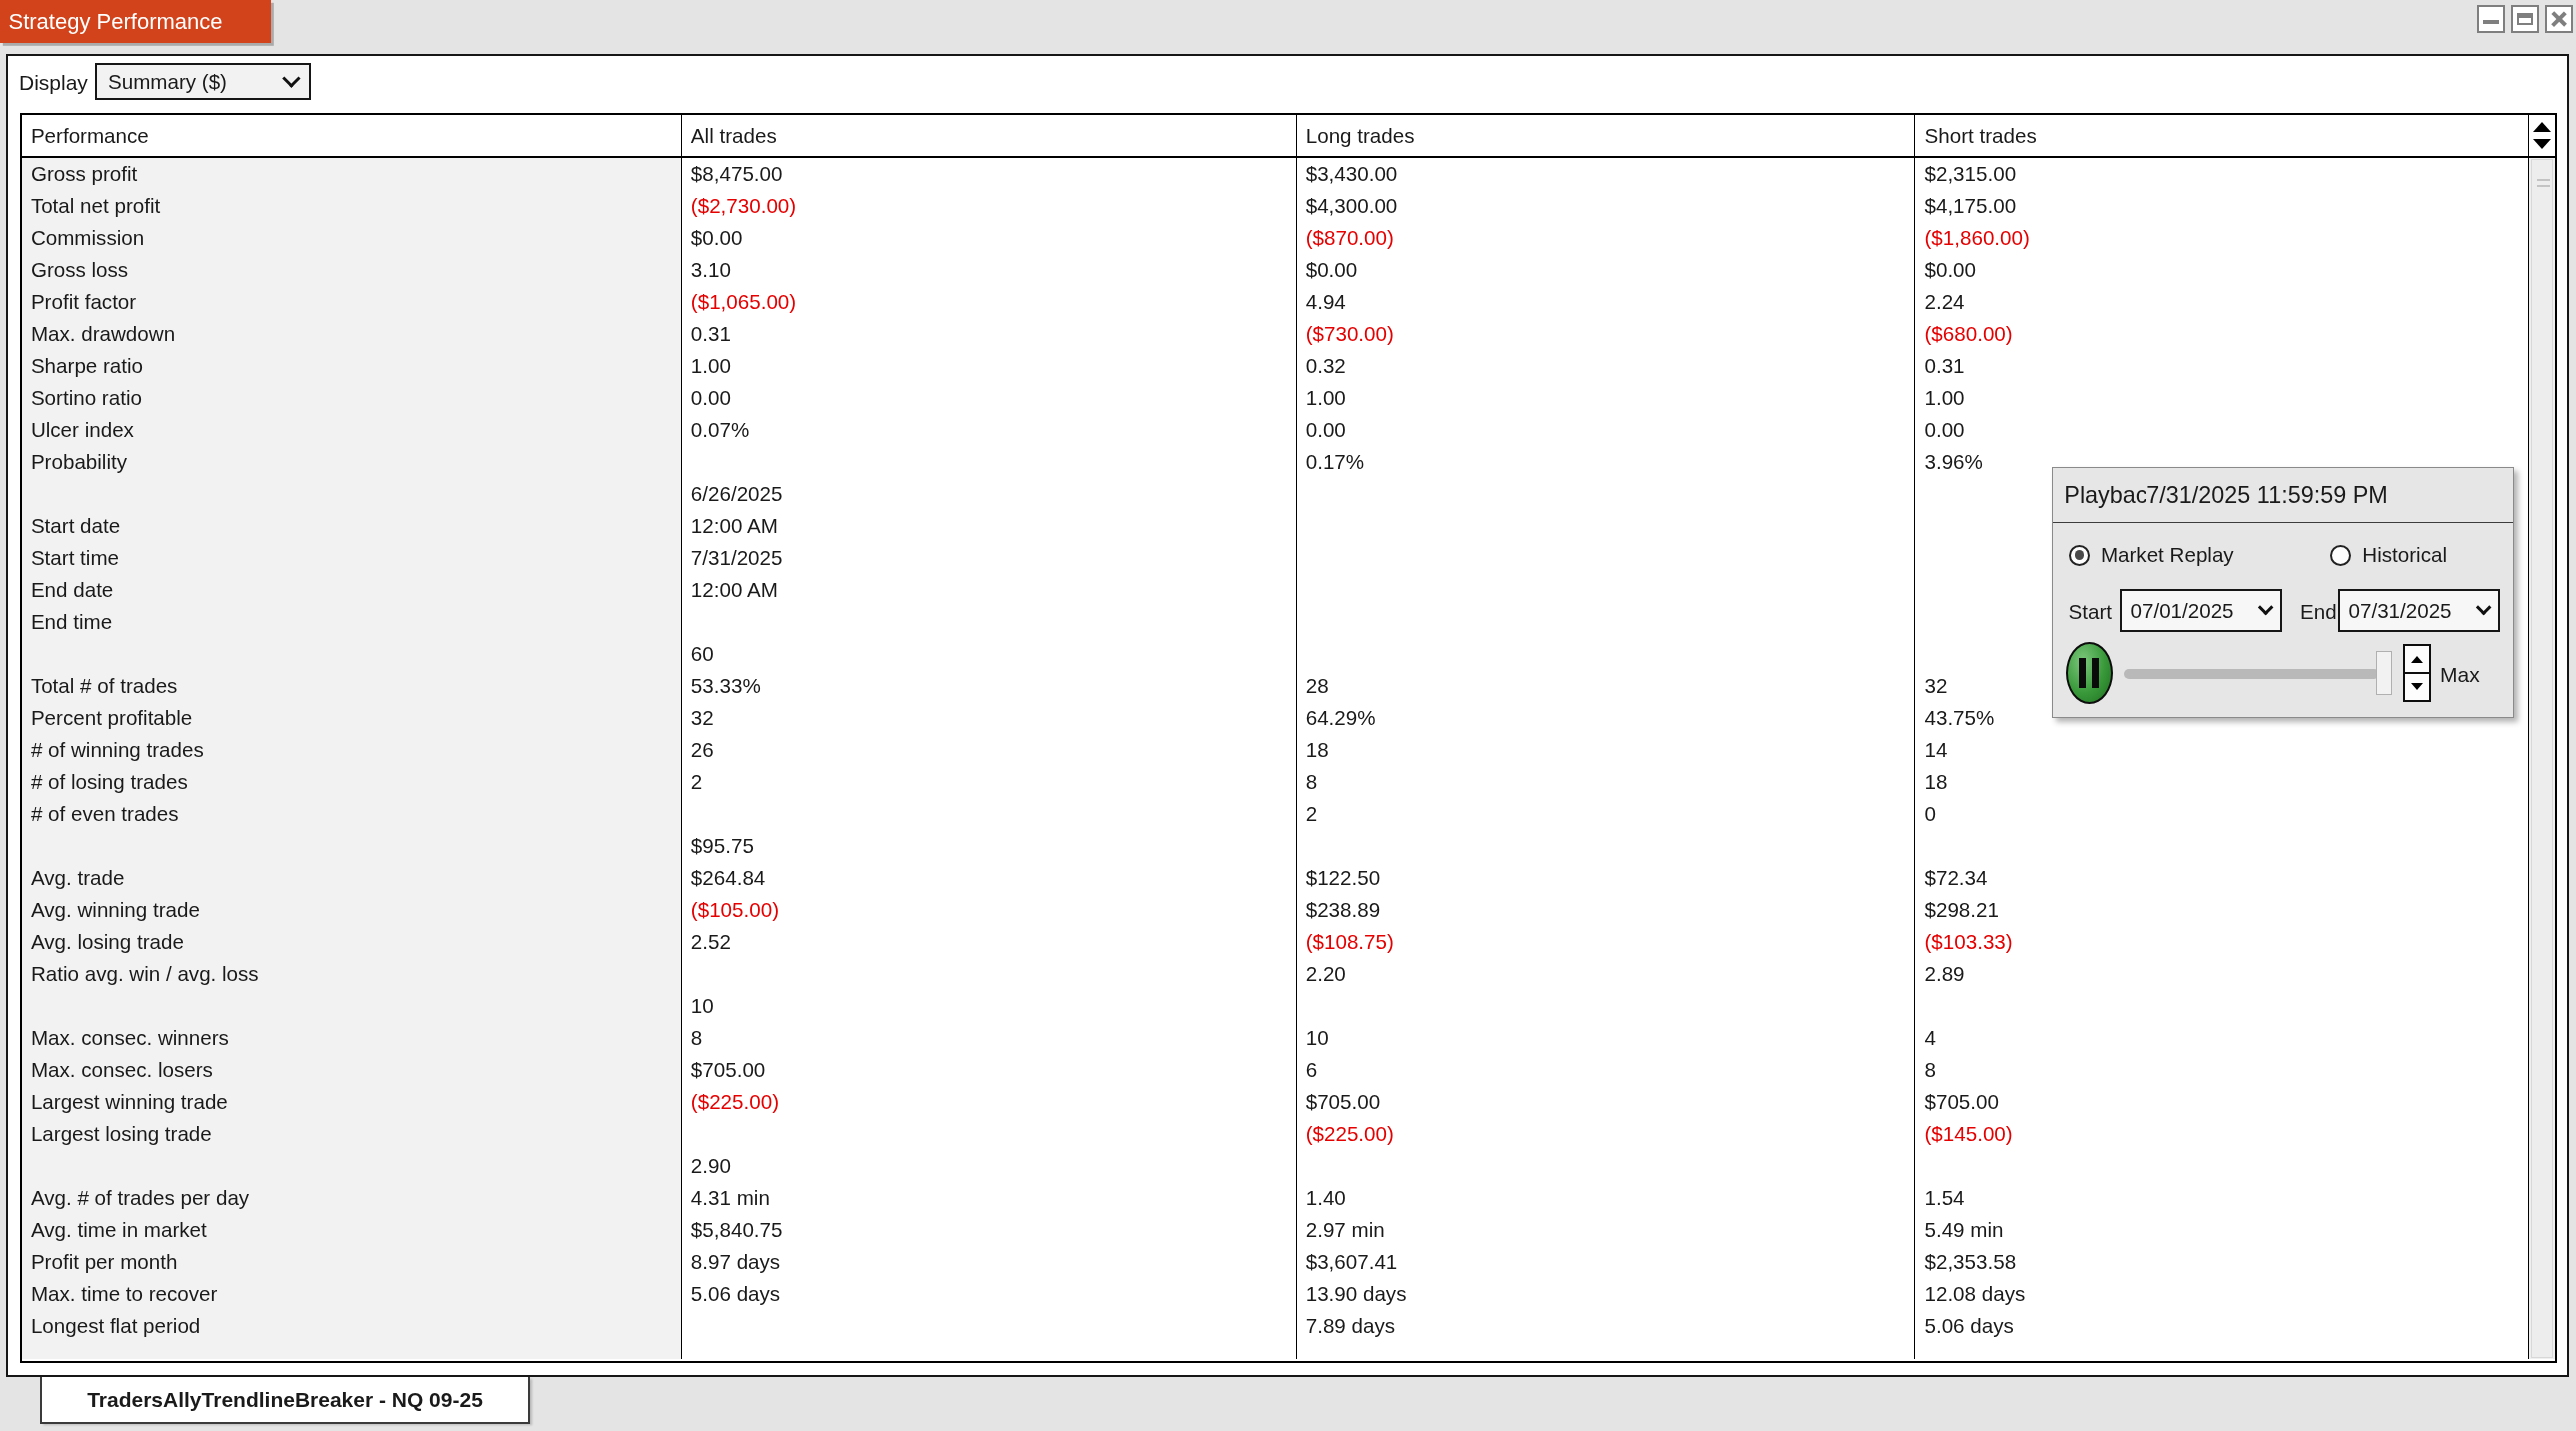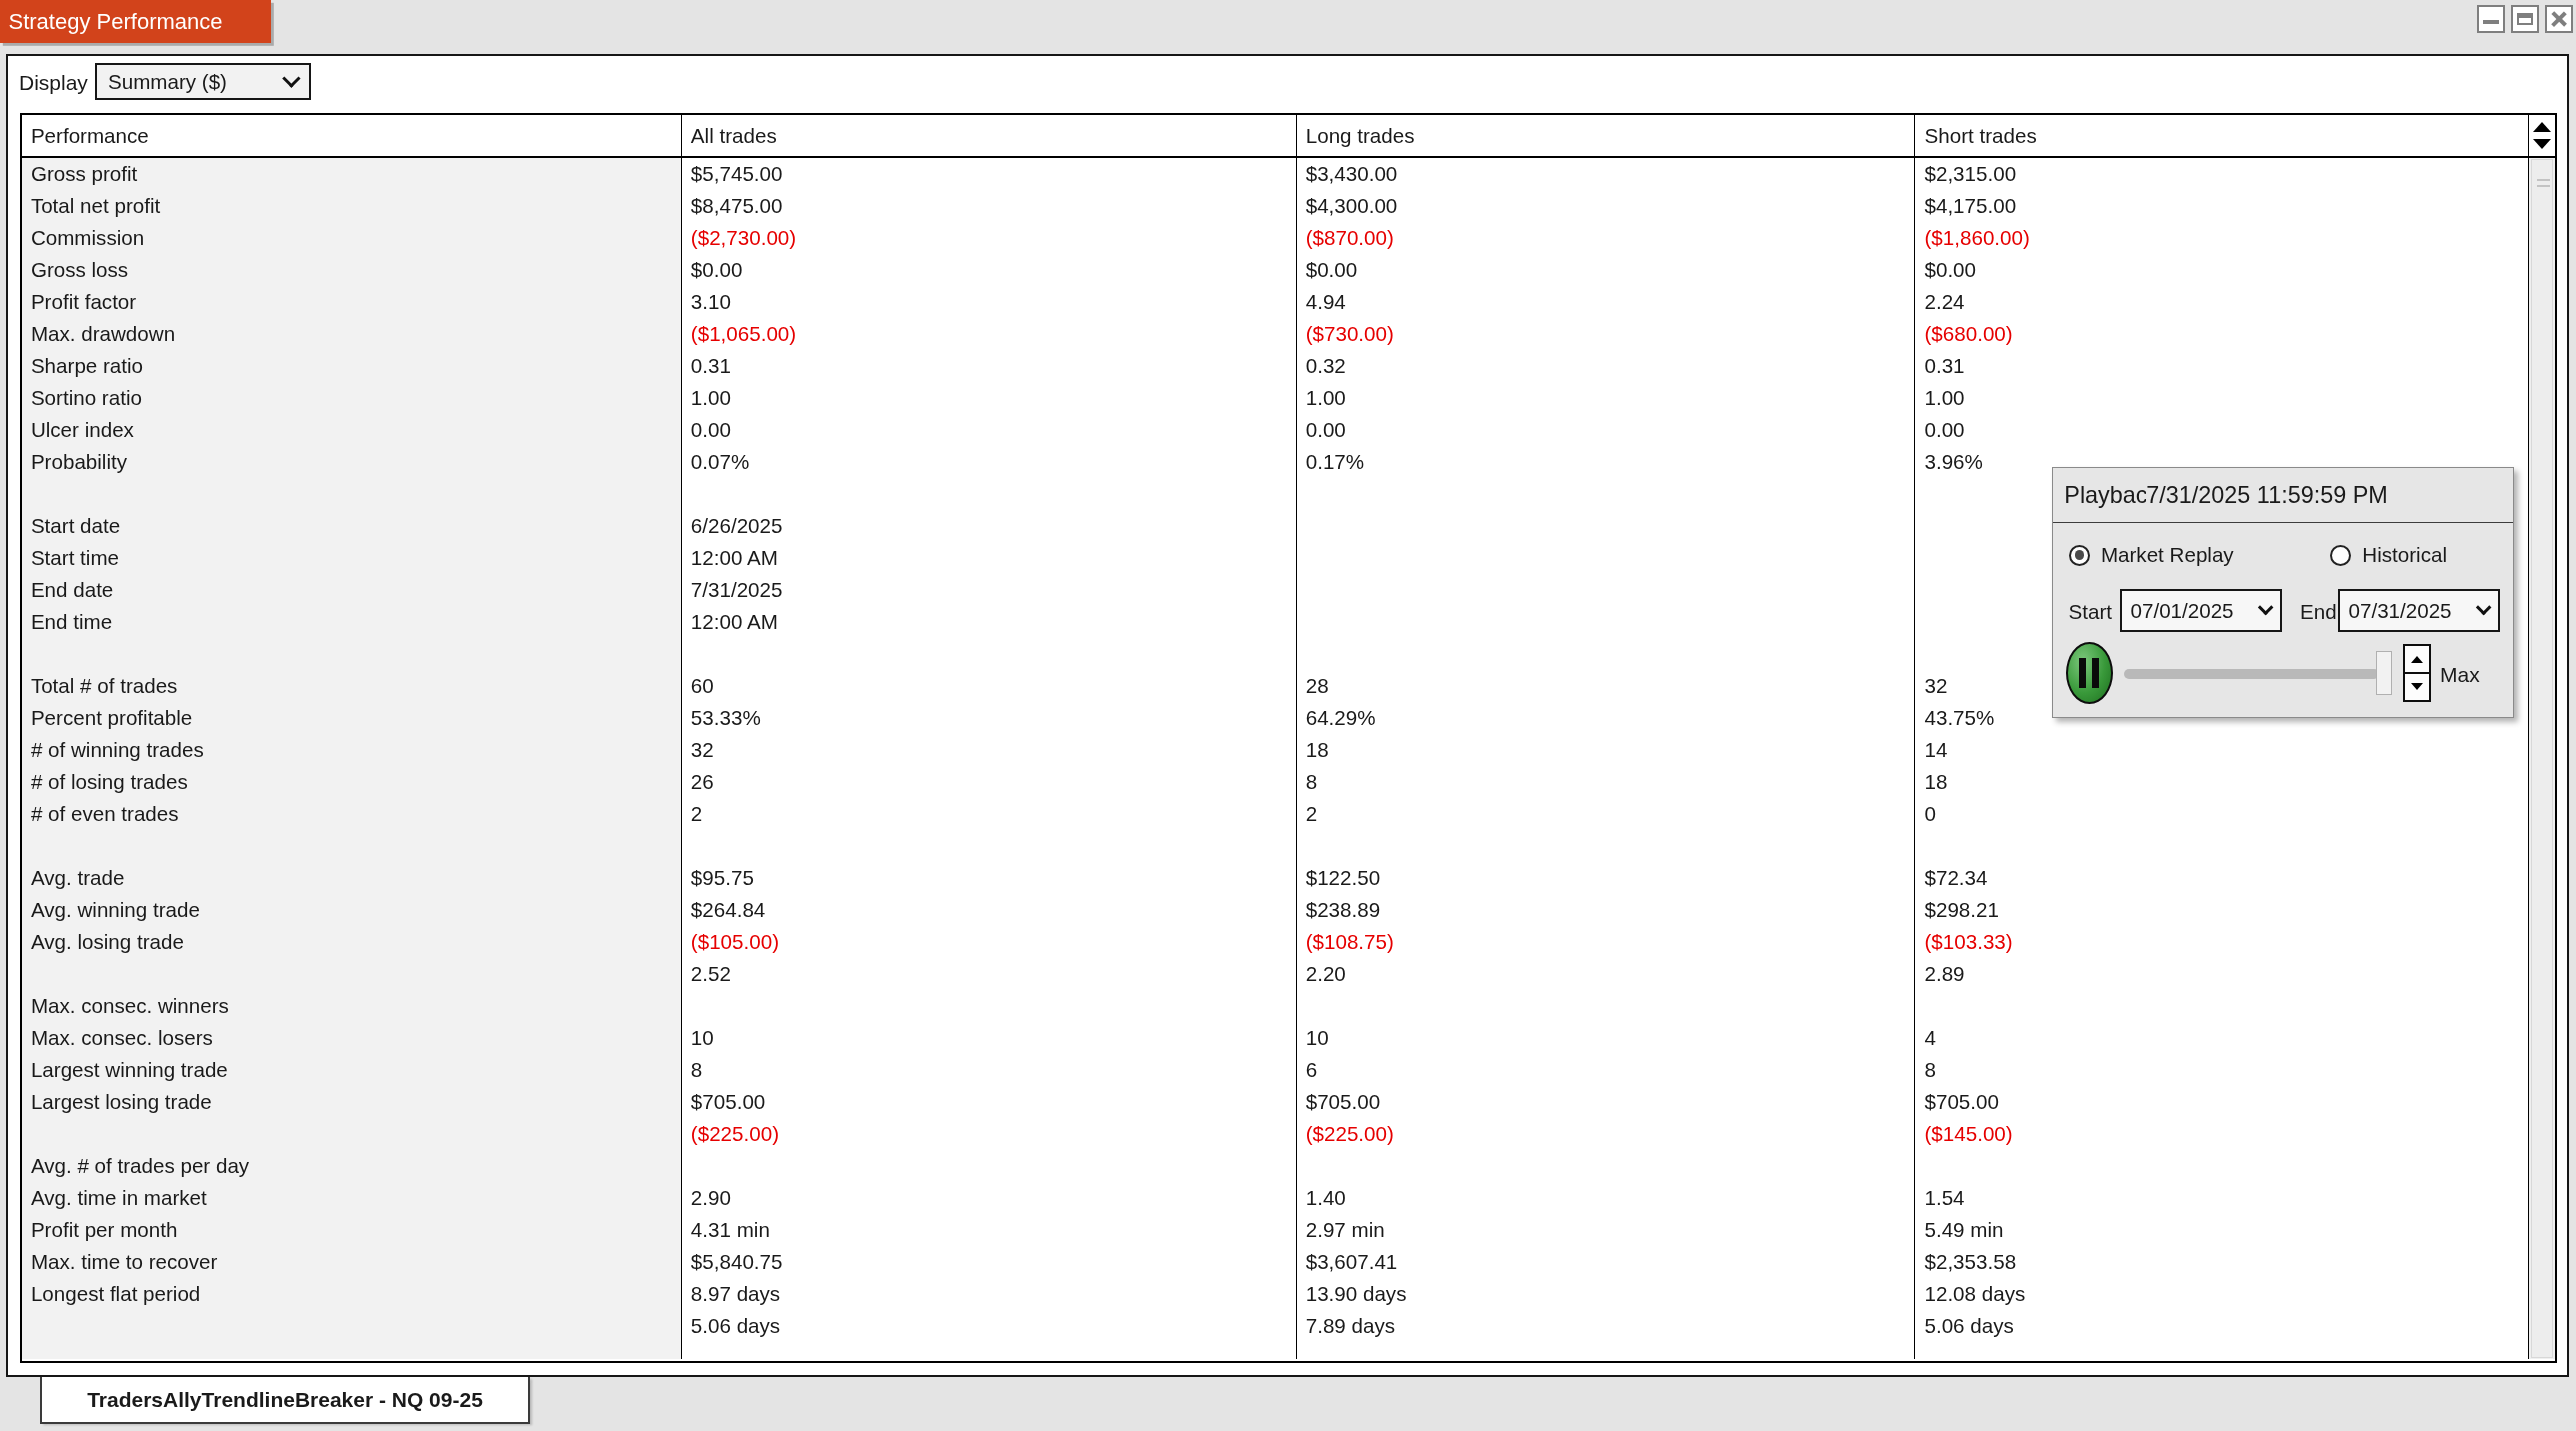--- a/index.html
+++ b/index.html
@@ -219,34 +219,34 @@
           <div class="cell"></div>
           <div class="cell">Total # of trades</div>
           <div class="cell">Percent profitable</div>
           <div class="cell"># of winning trades</div>
           <div class="cell"># of losing trades</div>
           <div class="cell"># of even trades</div>
           <div class="cell"></div>
           <div class="cell">Avg. trade</div>
           <div class="cell">Avg. winning trade</div>
           <div class="cell">Avg. losing trade</div>
+          <div class="cell">Ratio avg. win / avg. loss</div>
           <div class="cell"></div>
           <div class="cell">Max. consec. winners</div>
           <div class="cell">Max. consec. losers</div>
           <div class="cell">Largest winning trade</div>
           <div class="cell">Largest losing trade</div>
           <div class="cell"></div>
           <div class="cell">Avg. # of trades per day</div>
           <div class="cell">Avg. time in market</div>
           <div class="cell">Profit per month</div>
           <div class="cell">Max. time to recover</div>
           <div class="cell">Longest flat period</div>
         </div>
       <div class="tcol w2">
-          <div class="cell">$5,745.00</div>
           <div class="cell">$8,475.00</div>
           <div class="cell neg">($2,730.00)</div>
           <div class="cell">$0.00</div>
           <div class="cell">3.10</div>
           <div class="cell neg">($1,065.00)</div>
           <div class="cell">0.31</div>
           <div class="cell">1.00</div>
           <div class="cell">0.00</div>
           <div class="cell">0.07%</div>
           <div class="cell"></div>

